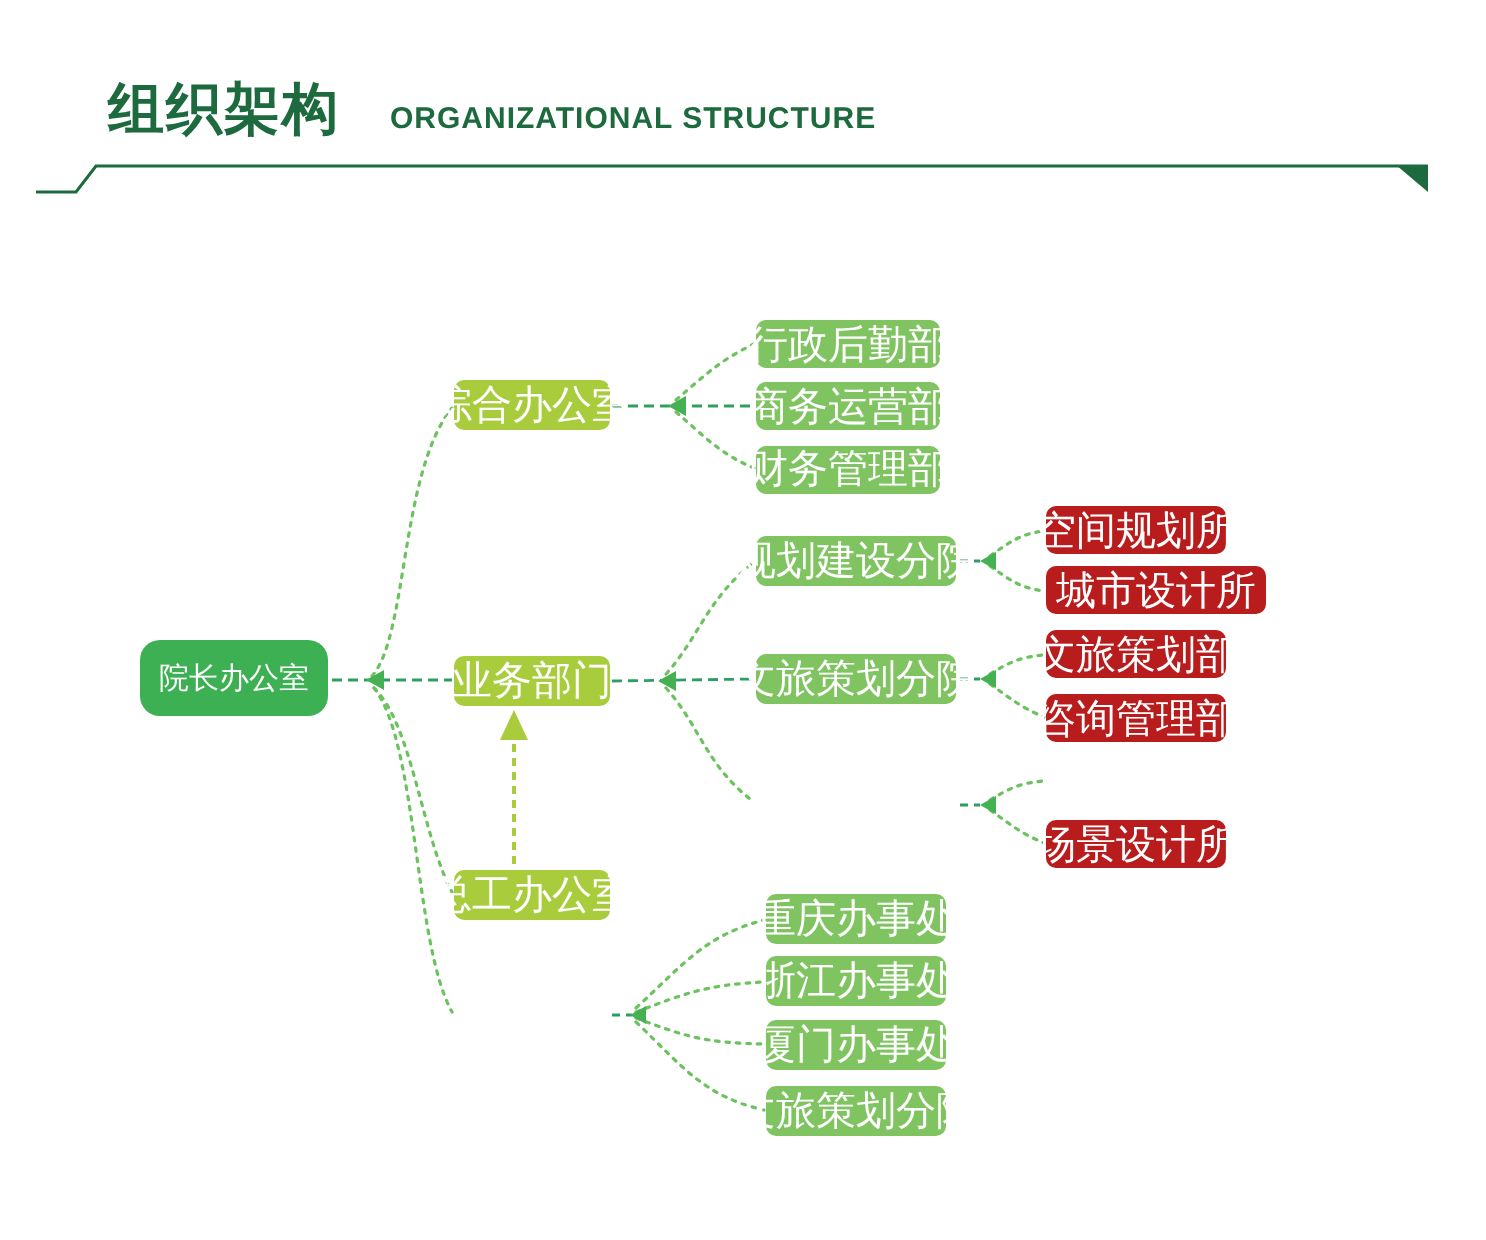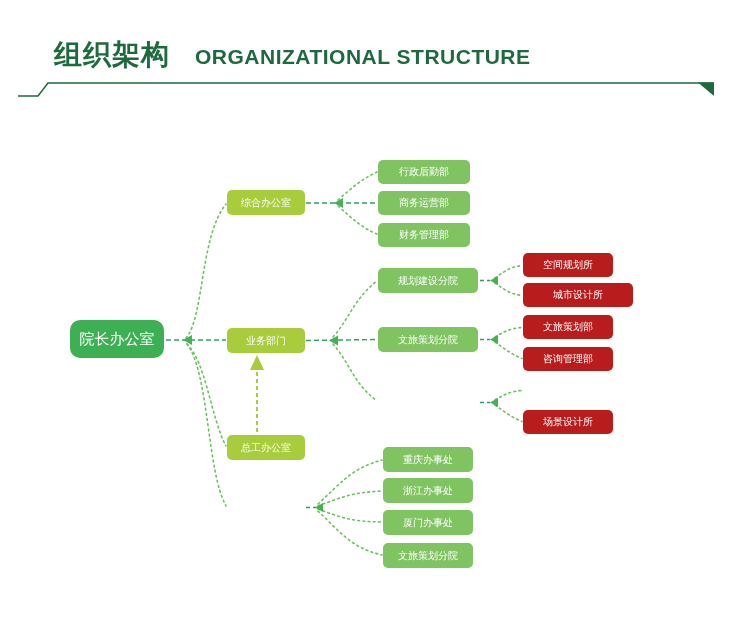--- a/index.html
+++ b/index.html
@@ -3,25 +3,25 @@
 <meta charset="utf-8">
 <style>
   html,body{margin:0;padding:0;}
   body{
     width:743px;height:620px;background:#ffffff;position:relative;overflow:hidden;
     font-family:"Liberation Sans","DejaVu Sans",sans-serif;
   }
   .stage{position:absolute;inset:0;}
   .header{position:absolute;left:54px;top:40px;display:flex;align-items:baseline;gap:25px;}
   .title-zh{font-size:28px;font-weight:700;color:#1d6a3e;letter-spacing:1px;margin:0;line-height:1.1;}
-  .title-en{font-size:21px;font-weight:700;color:#1d6a3e;letter-spacing:0.5px;}
+  .title-en{font-size:15px;font-weight:700;color:#1d6a3e;letter-spacing:0.5px;}
   svg.layer{position:absolute;left:0;top:0;pointer-events:none;}
   .node{
     position:absolute;display:flex;align-items:center;justify-content:center;
-    color:#ffffff;border-radius:5px;font-size:10px;white-space:nowrap;
+    color:#ffffff;border-radius:5px;font-size:20px;white-space:nowrap;
   }
   .root{background:#3cb052;border-radius:10px;font-size:15px;}
   .l2{background:#a8cc3c;}
   .l3{background:#80c462;}
   .l4{background:#b91c1c;}
 </style>
 </head>
 <body>
 
 <div class="stage">

